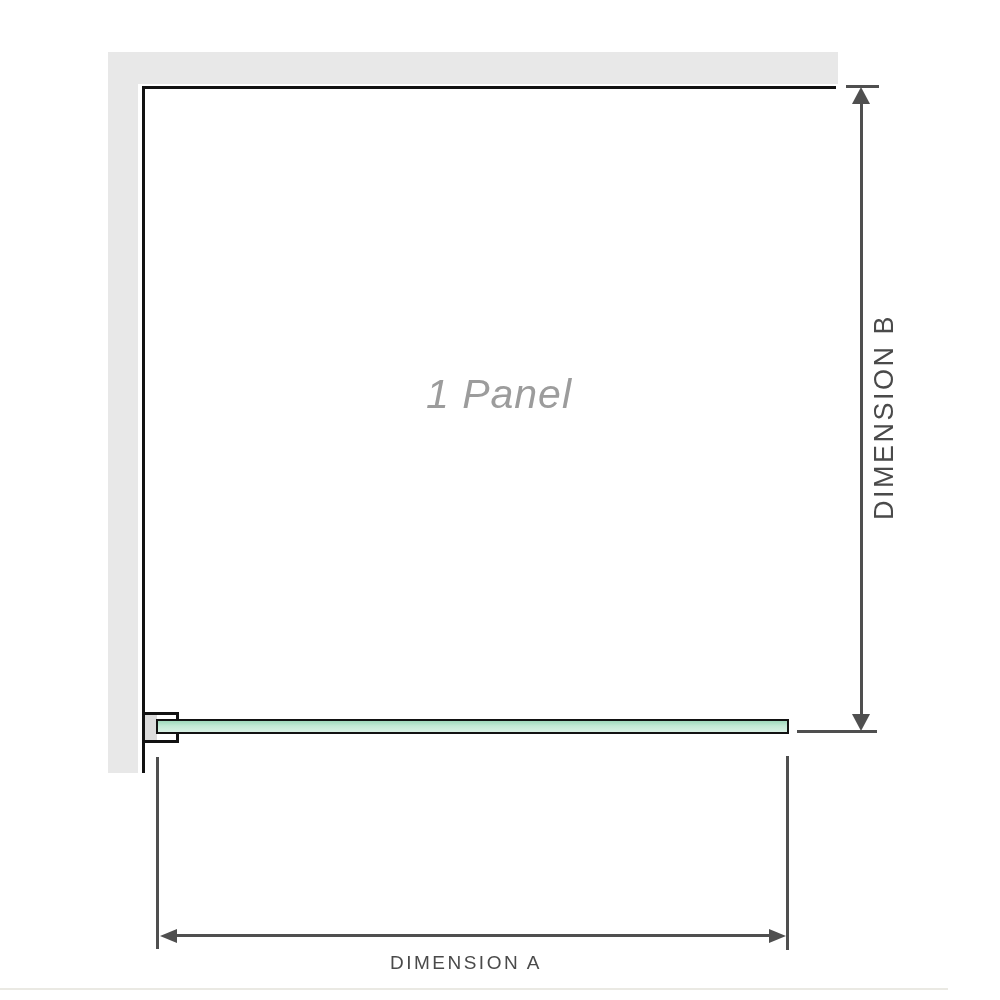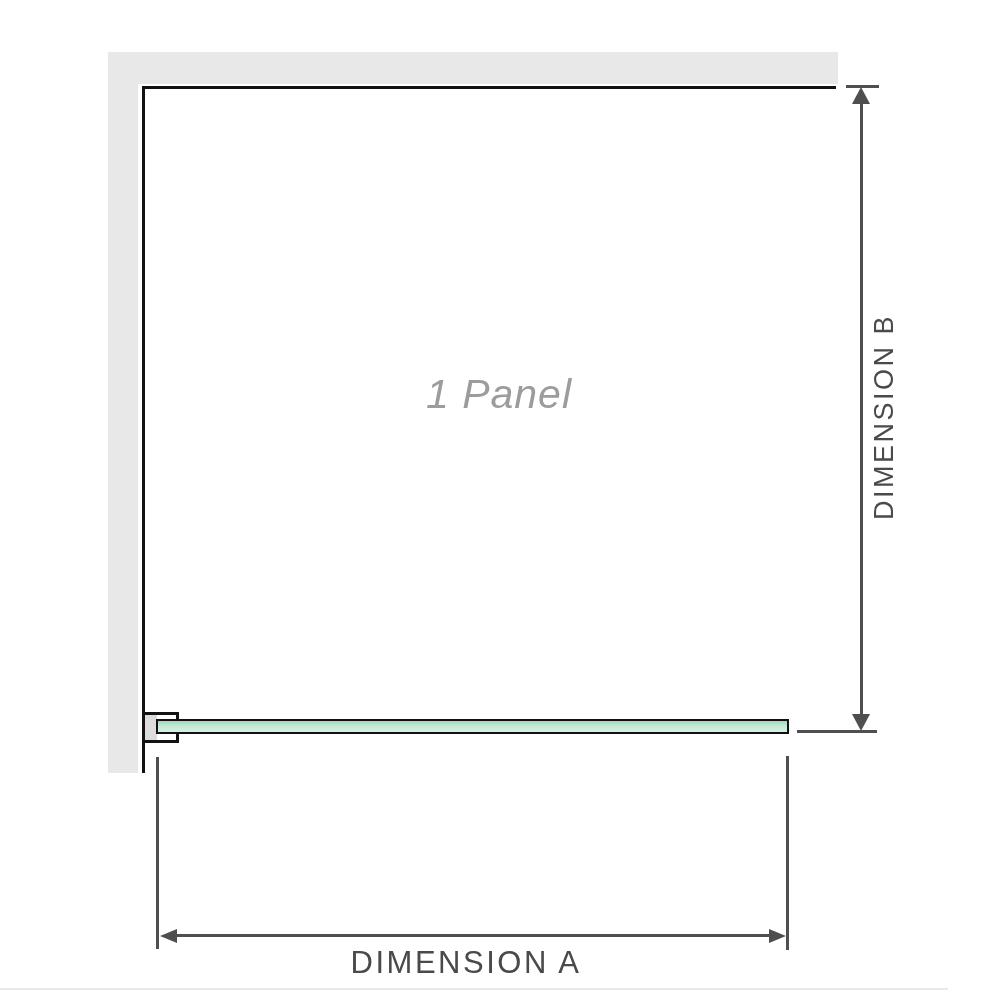--- a/index.html
+++ b/index.html
@@ -51,21 +51,21 @@
     font-size:27px;letter-spacing:2.5px;color:var(--dim_text);white-space:nowrap;
   }
 
   .dima-ext-left{left:156px;top:757px;width:3px;height:192px;}
   .dima-ext-right{left:786px;top:756px;width:3px;height:194px;}
   .dima-line{left:165px;top:934px;width:616px;height:3px;}
   .arrow-left{left:160px;top:929px;border-top:7px solid transparent;border-bottom:7px solid transparent;border-right:17px solid var(--dim);}
   .arrow-right{left:769px;top:929px;border-top:7px solid transparent;border-bottom:7px solid transparent;border-left:17px solid var(--dim);}
   .dima-label{
     left:466px;top:963px;transform:translate(-50%,-50%);
-    font-size:31px;letter-spacing:2.5px;color:var(--dim_text);white-space:nowrap;
+    font-size:19px;letter-spacing:2.5px;color:var(--dim_text);white-space:nowrap;
   }
 
   
   .bottom-edge{left:0;top:988px;width:1000px;height:2px;background:var(--edge_line);}
 </style>
 </head>
 <body>
 
 <div class="canvas">
 

